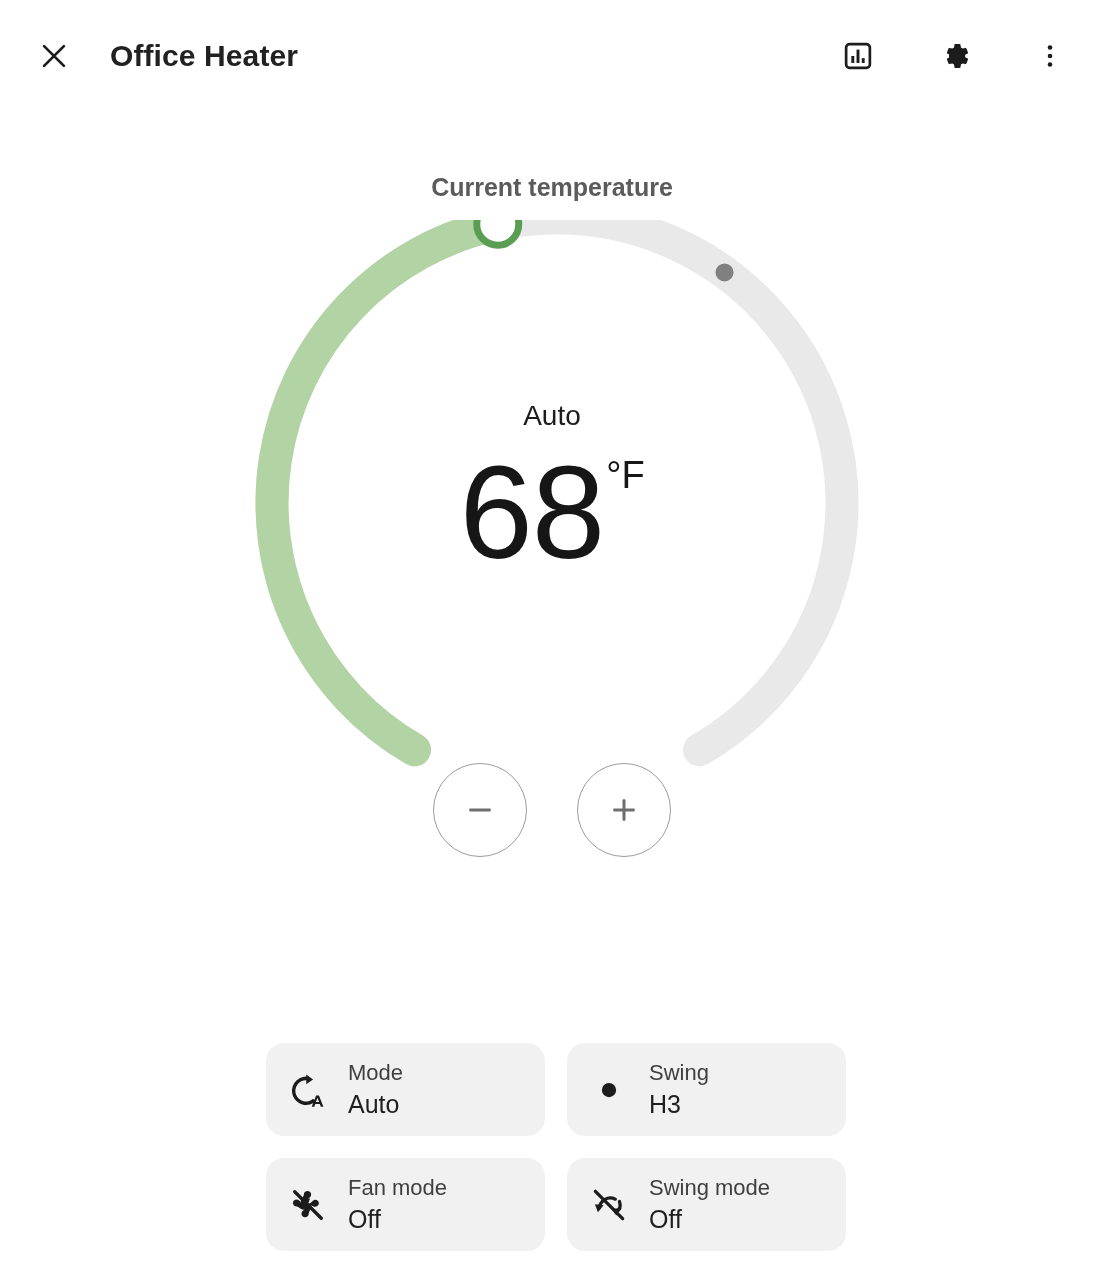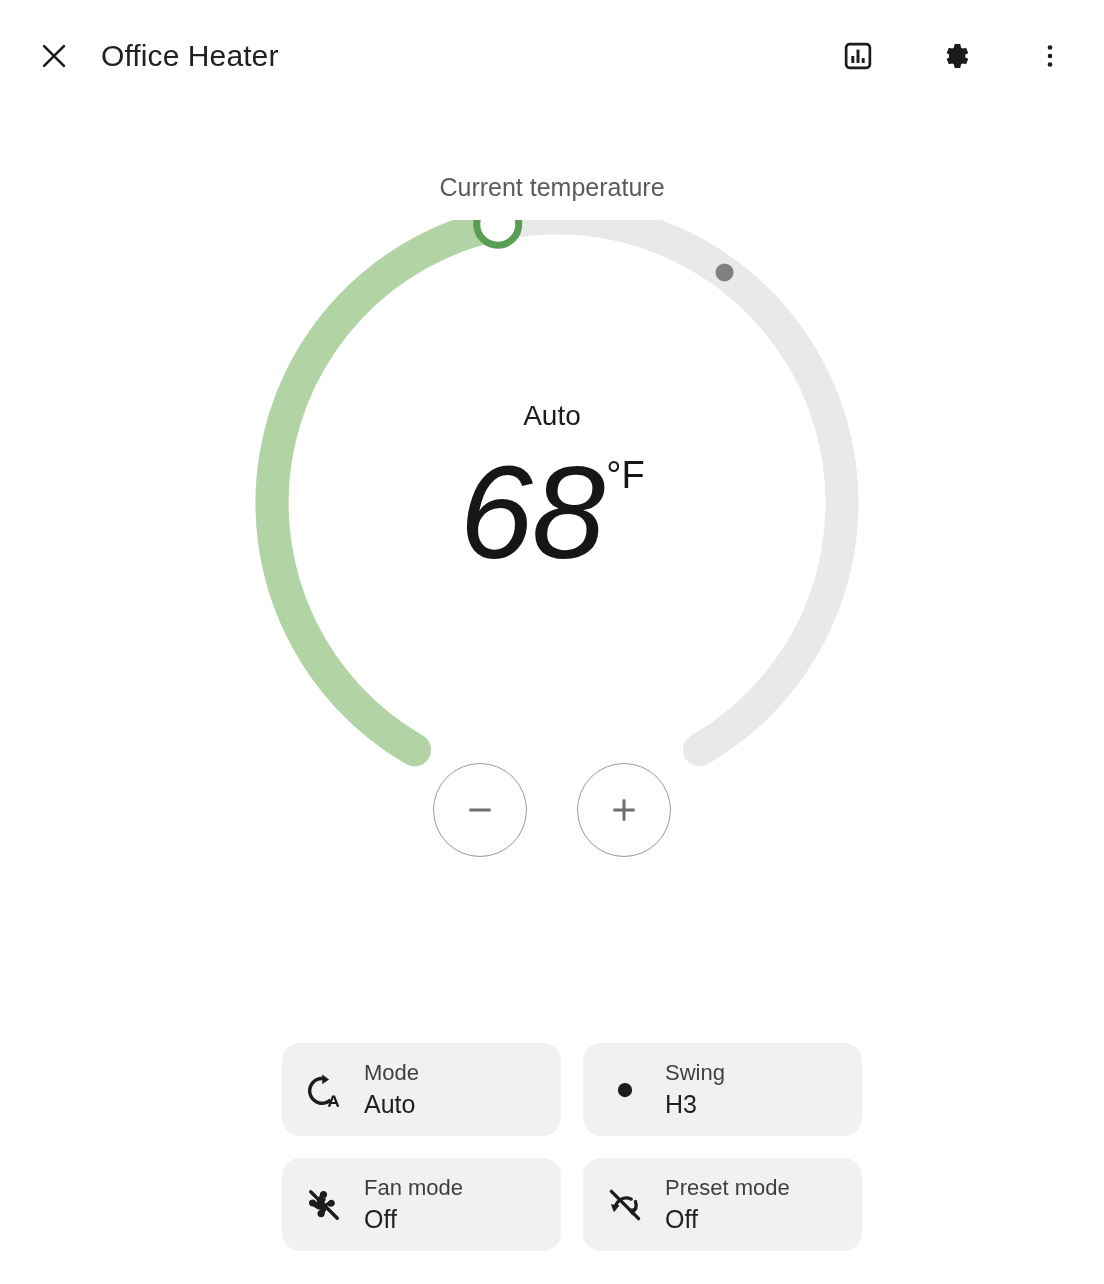--- a/index.html
+++ b/index.html
@@ -28,23 +28,23 @@
     width: 48px;
     height: 48px;
     display: flex;
     align-items: center;
     justify-content: center;
     cursor: pointer;
     flex: 0 0 auto;
   }
   .hdr-title {
     font-size: 30px;
-    font-weight: 400;
+    font-weight: 700;
     color: #212121;
-    margin-left: 23px;
+    margin-left: 32px;
     letter-spacing: .1px;
     white-space: nowrap;
   }
   .hdr-spacer { flex: 1 1 auto; }
   .hdr-btn {
     width: 52px;
     height: 52px;
     display: flex;
     align-items: center;
     justify-content: center;
@@ -54,21 +54,21 @@
   .hdr-btn + .hdr-btn { margin-left: 44px; }
 
   
   .current-wrap {
     text-align: center;
     margin-top: 62px;
   }
   .current-label {
     font-size: 25px;
     color: #5b5b5b;
-    font-weight: 400;
+    font-weight: 700;
     line-height: 1.1;
     margin-top: 32px;
   }
   .current-value {
     font-size: 35px;
     font-weight: 700;
     color: #161616;
     margin-top: 14px;
     line-height: 1.1;
     letter-spacing: .2px;
@@ -105,21 +105,20 @@
     display: inline-flex;
     align-items: flex-start;
     justify-content: center;
   }
   .dial-temp {
     font-size: 132px;
     font-weight: 400;
     color: #161616;
     line-height: .98;
     letter-spacing: -1px;
-    font-style: italic;
   }
   .dial-unit {
     font-size: 38px;
     font-weight: 400;
     color: #161616;
     line-height: 1;
     margin-top: 8px;
     margin-left: 2px;
   }
 
@@ -143,21 +142,21 @@
     align-items: center;
     justify-content: center;
     cursor: pointer;
     box-sizing: border-box;
     padding: 0;
   }
 
   
   .chips {
     position: absolute;
-    left: 282px;
+    left: 266px;
     top: 1043px;
     width: 578px;
     display: grid;
     grid-template-columns: 279px 279px;
     grid-gap: 20px;
     gap: 22px;
   }
   .chip {
     height: 93px;
     background: #f1f1f1;
@@ -315,18 +314,18 @@
 
         <path fill="none" stroke="#1c1c1c" stroke-width="2.1" stroke-linecap="round" d="M5.6 14.2 C6.6 8.8 11.4 6.2 16.0 8.3"></path>
         <path fill="#1c1c1c" d="M3.1 11.6 L8.6 12.2 L5.0 16.6 Z"></path>
         <path fill="none" stroke="#1c1c1c" stroke-width="2.1" stroke-linecap="round" d="M18.6 9.8 C19.8 13.4 18.4 15.4 16.4 16.4"></path>
         <path fill="#1c1c1c" d="M13.6 14.4 L19.2 14.0 L16.6 18.6 Z"></path>
 
         <path d="M3.4 3.4 L20.6 20.6" stroke="#1c1c1c" stroke-width="2.1" stroke-linecap="round"></path>
       </svg>
     </span>
     <span class="chip-text">
-      <span class="chip-label" style="display:block">Preset mode</span>
+      <span class="chip-label" style="display:block">Swing mode</span>
       <span class="chip-value" style="display:block">Off</span>
     </span>
   </div>
 
 </div>
 
 </body></html>

